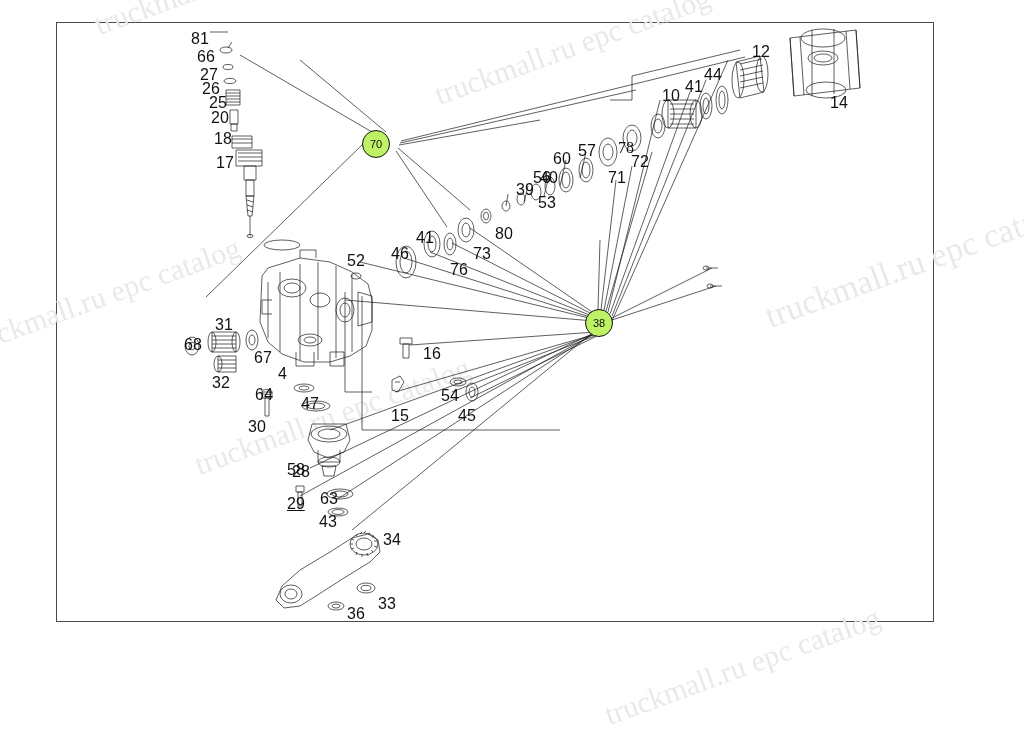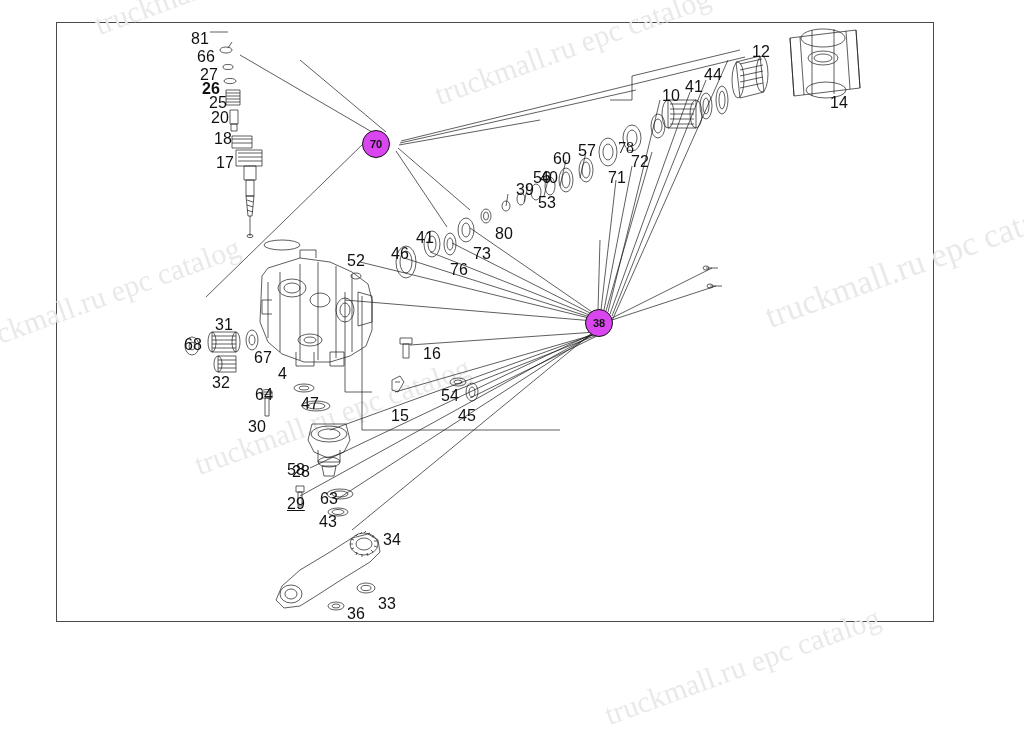--- a/index.html
+++ b/index.html
@@ -51,26 +51,26 @@
     font-family: "Liberation Sans", sans-serif;
     font-size: 16px;
     color: #111;
     white-space: nowrap;
     line-height: 1;
   }
   .hub {
     position: absolute;
     border: 1.2px solid #111;
     border-radius: 50%;
-    background: #d946ef;
+    background: #bef264;
     display: flex;
     align-items: center;
     justify-content: center;
     font-size: 11px;
-    font-weight: bold;
+    font-weight: normal;
     color: #111;
   }
   .logo-wrap {
     position: absolute;
     right: 18px;
     bottom: 8px;
     width: 188px;
     height: 80px;
   }
   .logo-text {
@@ -325,21 +325,21 @@
 
   <div id="hub-layer">
       <div class="hub" style="left: 362px; top: 130px; width: 26px; height: 26px;">70</div>
       <div class="hub" style="left: 585px; top: 309px; width: 26px; height: 26px;">38</div>
     </div>
 
   <div id="callout-layer">
       <div class="callout-num" style="left: 191px; top: 31px;">81</div>
       <div class="callout-num" style="left: 197px; top: 49px;">66</div>
       <div class="callout-num" style="left: 200px; top: 67px;">27</div>
-      <div class="callout-num" style="left: 202px; top: 81px; font-weight: bold;">26</div>
+      <div class="callout-num" style="left: 202px; top: 81px;">26</div>
       <div class="callout-num" style="left: 209px; top: 95px;">25</div>
       <div class="callout-num" style="left: 211px; top: 110px;">20</div>
       <div class="callout-num" style="left: 214px; top: 131px;">18</div>
       <div class="callout-num" style="left: 216px; top: 155px;">17</div>
       <div class="callout-num" style="left: 752px; top: 44px;">12</div>
       <div class="callout-num" style="left: 704px; top: 67px;">44</div>
       <div class="callout-num" style="left: 685px; top: 79px;">41</div>
       <div class="callout-num" style="left: 662px; top: 88px;">10</div>
       <div class="callout-num" style="left: 830px; top: 95px;">14</div>
       <div class="callout-num" style="left: 618px; top: 140px; font-family: Liberation Serif, serif;">78</div>

